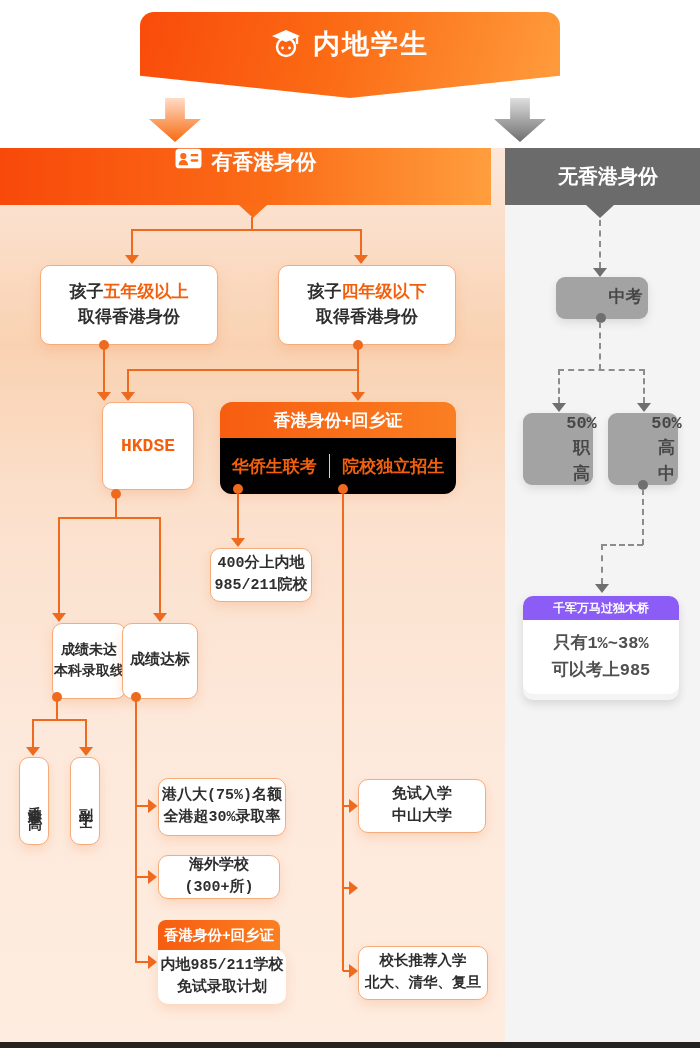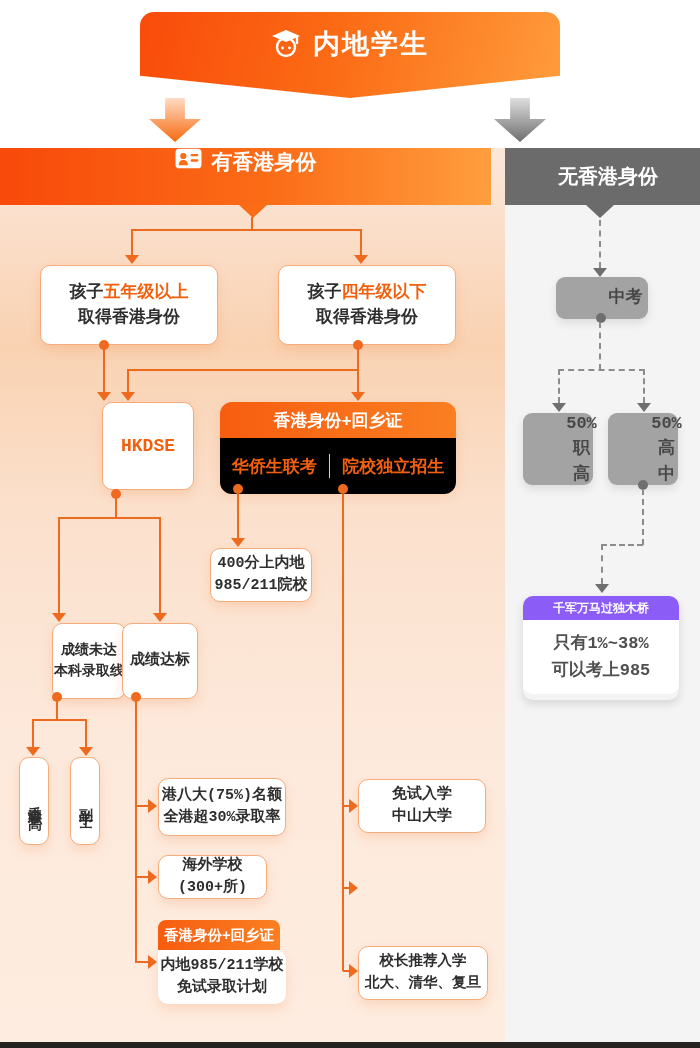--- a/index.html
+++ b/index.html
@@ -207,21 +207,21 @@
   <div class="ar" style="left:148px;top:799px;"></div>
   <div class="hl" style="left:136px;top:876px;width:14px;"></div>
   <div class="ar" style="left:148px;top:870px;"></div>
   <div class="hl" style="left:136px;top:961px;width:14px;"></div>
   <div class="ar" style="left:148px;top:955px;"></div>
 
   <div class="box" style="left:158px;top:778px;width:128px;height:58px;font-size:15px;">
     <div>港八大(75%)名额</div>
     <div>全港超30%录取率</div>
   </div>
-  <div class="box" style="left:158px;top:855px;width:109px;height:44px;font-size:15px;">
+  <div class="box" style="left:158px;top:855px;width:122px;height:44px;font-size:15px;">
     <div>海外学校(300+所)</div>
   </div>
   <div class="tab">香港身份+回乡证</div>
   <div class="tabbody">
     <div>内地985/211学校</div>
     <div>免试录取计划</div>
   </div>
 
   <div class="hl" style="left:343px;top:805px;width:8px;"></div>
   <div class="ar" style="left:349px;top:799px;"></div>

